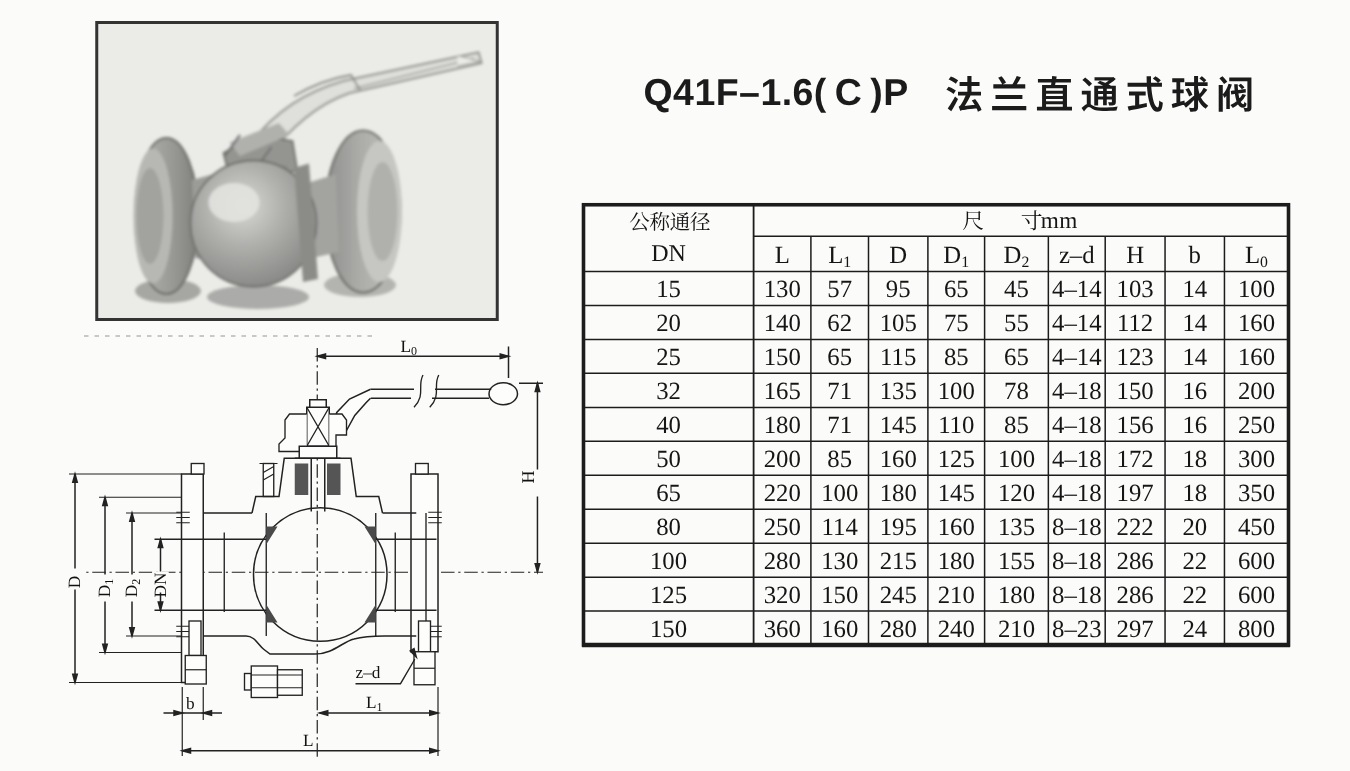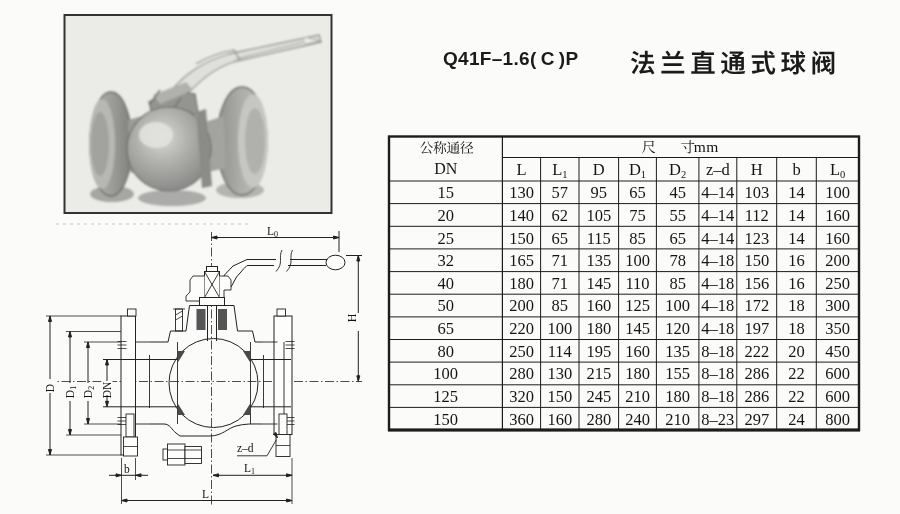--- a/index.html
+++ b/index.html
@@ -154,21 +154,21 @@
       <path d="M292,480 V504" stroke-width="0.8"></path>
       <path d="M121.5,500.5 H292"></path>
       <polygon points="121.5,500.5 127.0,499.0 127.0,502.0" fill="#222"></polygon>
       <polygon points="292.0,500.5 286.5,502.0 286.5,499.0" fill="#222"></polygon>
       <text x="202" y="497.5" font-family="Liberation Serif" font-size="11.5" fill="#111" stroke="none">L</text>
       <text x="237" y="452" font-family="Liberation Serif" font-size="11.5" fill="#111" stroke="none">z–d</text>
       <path d="M237,455.8 H267 L276.5,439.5" stroke-width="0.9"></path>
       <polygon points="277.5,438.0 273.5,434.0 276.0,432.5" fill="#222"></polygon>
     </g>
 </svg>
-<div style="position:absolute;left:443px;top:47.5px;font-family:'Liberation Sans',sans-serif;font-weight:bold;font-size:19px;color:#1b1b1b;letter-spacing:0.3px;white-space:nowrap">Q41F–1.6( C )P</div>
+<div style="position:absolute;left:429px;top:47.5px;font-family:'Liberation Sans',sans-serif;font-weight:bold;font-size:25px;color:#1b1b1b;letter-spacing:0.3px;white-space:nowrap">Q41F–1.6( C )P</div>
 <svg style="position:absolute;left:0;top:0" width="900" height="100">
     <path fill="#1b1b1b" transform="translate(630.0,72.3) scale(0.2550,-0.2550)" d="M9.4 75.7 15.4 83.6Q18.6 82.3 22.1 80.6Q25.7 78.8 29 77Q32.3 75.1 34.4 73.4L28.2 64.5Q26.2 66.3 23 68.4Q19.9 70.4 16.3 72.4Q12.7 74.3 9.4 75.7ZM3.7 48.7 9.4 56.8Q12.5 55.6 16.1 53.9Q19.7 52.2 23 50.4Q26.3 48.5 28.4 46.8L22.4 37.9Q20.4 39.6 17.2 41.6Q14.1 43.6 10.5 45.5Q6.9 47.3 3.7 48.7ZM7.2 -0.2Q9.9 3.5 13.2 8.8Q16.5 14 19.9 19.9Q23.3 25.8 26.2 31.5L34.1 24.4Q31.5 19.2 28.4 13.6Q25.4 8.1 22.3 2.7Q19.3 -2.6 16.2 -7.5ZM58.4 84.7H69.3V37.1H58.4ZM34 43.8H94.1V33.6H34ZM38.1 69.1H90.3V59H38.1ZM70 20.5 78.7 24.7Q82.1 20.4 85.5 15.3Q88.8 10.2 91.6 5.2Q94.3 0.3 95.6 -3.8L86 -8.6Q84.9 -4.7 82.3 0.4Q79.8 5.5 76.6 10.7Q73.3 16 70 20.5ZM39.5 -6 39.1 2.5 44.7 6 83 10.1Q82.9 8 83.1 5.2Q83.3 2.5 83.5 0.7Q72.8 -0.6 65.5 -1.5Q58.1 -2.4 53.5 -3.1Q48.8 -3.8 46.1 -4.2Q43.5 -4.7 42 -5.1Q40.5 -5.6 39.5 -6ZM39.5 -6Q39.3 -4.8 38.6 -2.9Q38 -1 37.2 1.1Q36.5 3.2 35.8 4.7Q37.5 5.2 39 6.8Q40.5 8.4 42.3 11.2Q43.3 12.5 45 15.6Q46.8 18.7 48.9 22.9Q51 27.1 53.1 32Q55.1 36.8 56.8 41.7L68.4 38.1Q65.5 31.1 61.9 24.2Q58.3 17.3 54.4 11.1Q50.5 5 46.6 0V-0.2Q46.6 -0.2 45.5 -0.8Q44.5 -1.4 43.1 -2.3Q41.7 -3.2 40.6 -4.2Q39.5 -5.2 39.5 -6Z"></path>
     <path fill="#1b1b1b" transform="translate(660.1,72.3) scale(0.2550,-0.2550)" d="M20.8 80.1 29.8 84.5Q32 81.9 34.2 78.8Q36.5 75.8 38.4 72.8Q40.2 69.8 41.3 67.4L31.6 62.4Q30.7 64.8 28.9 67.9Q27.2 71 25.1 74.2Q22.9 77.4 20.8 80.1ZM69.4 84.7 80.5 81.3Q78.3 77.3 75.9 73.1Q73.4 69 70.9 65.3Q68.4 61.5 66.2 58.7L57 61.8Q59.2 64.8 61.5 68.8Q63.8 72.8 65.9 77Q68 81.2 69.4 84.7ZM14 35.2H84.3V24.6H14ZM5.1 6.1H94.5V-4.5H5.1ZM8.3 63H91.8V52.3H8.3Z"></path>
     <path fill="#1b1b1b" transform="translate(690.2,72.3) scale(0.2550,-0.2550)" d="M6.9 77.2H93.2V67.6H6.9ZM44 84.9 55.9 83.8Q55.1 78.8 54.1 73.6Q53.2 68.5 52.2 63.8Q51.2 59.1 50.3 55.6L40.3 56.9Q41.2 60.7 41.9 65.6Q42.7 70.5 43.2 75.6Q43.8 80.7 44 84.9ZM23 46.6H77.5V38.7H23ZM23 32.8H77.5V24.9H23ZM4.3 4.2H95.9V-5.5H4.3ZM17.7 61.6H82.8V0.1H71.9V52.8H28.1V0.1H17.7ZM23.5 18.6H77.9V10.7H23.5Z"></path>
     <path fill="#1b1b1b" transform="translate(720.3,72.3) scale(0.2550,-0.2550)" d="M26.9 46.6V8.9H16.6V36.7H3.6V46.6ZM5.1 74.6 12.4 81Q15.4 78.6 18.8 75.7Q22.1 72.8 25.2 69.9Q28.3 67 30.2 64.7L22.5 57.4Q20.7 59.8 17.7 62.8Q14.8 65.8 11.4 68.9Q8.1 72 5.1 74.6ZM44.1 66.4 50.9 72.1Q55.4 70.5 60.8 68.4Q66.1 66.2 71 63.9Q75.9 61.6 79.3 59.7L71.9 53.2Q68.9 55.1 64.1 57.5Q59.3 59.8 54.1 62.2Q48.8 64.6 44.1 66.4ZM36.1 59.6H87.3V51.7H46.2V7.8H36.1ZM82.2 59.6H92.5V17.3Q92.5 13.9 91.7 12Q90.9 10.1 88.6 9Q86.4 7.9 83 7.7Q79.7 7.5 75 7.5Q74.7 9.4 74 11.9Q73.2 14.3 72.3 16Q75 15.9 77.4 15.9Q79.9 15.9 80.7 15.9Q81.6 15.9 81.9 16.3Q82.2 16.7 82.2 17.5ZM36.8 81.4H85.1V73.2H36.8ZM41.7 45.3H85.8V37.8H41.7ZM41.7 31.2H85.8V23.3H41.7ZM59.2 56H68.8V8.2H59.2ZM81.3 81.4H83.7L85.9 81.9L92.3 76.8Q87.1 71.8 80.1 67Q73.1 62.1 66.3 58.8Q65.4 60.2 63.7 62Q62.1 63.9 60.9 64.9Q64.8 66.7 68.7 69.3Q72.6 71.8 75.9 74.5Q79.3 77.2 81.3 79.5ZM22.3 13Q24.6 13 26.9 11.3Q29.2 9.6 33.2 7.2Q38.1 4.2 44.7 3.4Q51.3 2.6 59.5 2.6Q63.7 2.6 68.6 2.8Q73.6 2.9 78.7 3.2Q83.8 3.5 88.6 3.9Q93.4 4.3 97.3 4.8Q96.8 3.4 96.1 1.5Q95.5 -0.4 95 -2.3Q94.5 -4.2 94.4 -5.5Q91.6 -5.7 87.3 -5.9Q83 -6.1 78 -6.2Q73.1 -6.4 68.2 -6.5Q63.3 -6.6 59.2 -6.6Q49.9 -6.6 43.4 -5.5Q36.8 -4.4 31.6 -1.4Q28.5 0.4 26.1 2.3Q23.7 4.1 22.1 4.1Q20.5 4.1 18.4 2.4Q16.3 0.6 14 -2.2Q11.7 -4.9 9.4 -8.1L2.9 1Q8 6.2 13.1 9.6Q18.3 13 22.3 13Z"></path>
     <path fill="#1b1b1b" transform="translate(750.4,72.3) scale(0.2550,-0.2550)" d="M71.2 78.6 78.4 84.5Q80.7 82.9 83.3 80.9Q86 78.9 88.3 76.9Q90.6 74.8 92 73.1L84.5 66.6Q83.2 68.3 81 70.5Q78.8 72.6 76.2 74.7Q73.7 76.9 71.2 78.6ZM5.2 67.2H95V56.7H5.2ZM8.9 44.3H52.5V33.9H8.9ZM24.9 38.5H35.6V4H24.9ZM5.3 4.9Q11.4 5.9 19.5 7.4Q27.7 8.8 36.8 10.5Q46 12.3 55.1 14L55.9 4.4Q47.6 2.6 39.1 0.8Q30.6 -1.1 22.8 -2.8Q14.9 -4.5 8.4 -5.8ZM54.9 84.3H66.4Q66.2 71.5 66.9 59.5Q67.7 47.4 69.3 37.1Q70.8 26.8 73.1 19Q75.3 11.2 78.1 6.8Q80.9 2.5 84 2.5Q85.8 2.5 86.7 6.8Q87.6 11.2 88 20.8Q89.8 19 92.5 17.2Q95.2 15.4 97.4 14.6Q96.6 5.3 95 0.3Q93.3 -4.8 90.4 -6.8Q87.6 -8.8 83 -8.8Q77.7 -8.8 73.6 -5.2Q69.5 -1.6 66.4 4.9Q63.3 11.4 61.1 20.2Q58.9 28.9 57.6 39.3Q56.2 49.7 55.6 61.1Q54.9 72.5 54.9 84.3Z"></path>
     <path fill="#1b1b1b" transform="translate(780.5,72.3) scale(0.2550,-0.2550)" d="M37.5 68.2H96.4V58.4H37.5ZM61 84.6H71.4V3.6Q71.4 -0.5 70.3 -2.9Q69.3 -5.3 66.8 -6.6Q64.4 -7.9 60.5 -8.3Q56.7 -8.8 51 -8.8Q50.8 -7.3 50.2 -5.5Q49.6 -3.6 48.8 -1.7Q48 0.2 47.3 1.6Q51.2 1.5 54.4 1.4Q57.7 1.4 58.8 1.4Q60 1.5 60.5 1.9Q61 2.4 61 3.6ZM33.1 11.2Q36.6 13.8 41.5 17.7Q46.4 21.5 51.9 26Q57.4 30.6 62.7 35L66.4 27.4Q59.7 20.6 52.6 13.9Q45.5 7.1 39.6 1.7ZM38.3 49.6 46.6 53.3Q48.7 50.6 50.6 47.4Q52.6 44.2 54.3 41.1Q55.9 38 56.7 35.5L47.9 31.3Q47.2 33.8 45.6 37Q44.1 40.2 42.2 43.5Q40.3 46.8 38.3 49.6ZM86.3 53.8 95.6 48.9Q92.9 45.4 89.8 41.5Q86.8 37.7 83.8 34.3Q80.8 30.8 78.1 28.2L70.6 32.4Q73.2 35.2 76.1 38.9Q79 42.6 81.7 46.5Q84.5 50.5 86.3 53.8ZM74.9 78.4 80.9 83.9Q84.1 81.8 87.5 79Q91 76.1 92.9 73.8L86.6 67.6Q84.8 70 81.5 73.1Q78.1 76.2 74.9 78.4ZM71 56.5Q72.5 47.2 74.7 39.8Q76.8 32.4 80 26.6Q83.2 20.7 87.6 16Q92.1 11.3 98.1 7.1Q96.3 5.7 94.4 3.3Q92.5 1 91.5 -1.1Q84.9 3.8 80.1 9.3Q75.3 14.9 71.9 21.5Q68.5 28.2 66.1 36.4Q63.7 44.6 62.1 54.9ZM3.9 78.7H35.4V68.7H3.9ZM4.5 49.8H33.9V39.9H4.5ZM2.5 11.3Q6.7 12.4 12.1 14Q17.6 15.5 23.6 17.3Q29.7 19.2 35.7 21L37.3 11.3Q28.9 8.6 20.4 5.9Q11.8 3.2 4.7 1ZM14.8 74.5H24.8V12.9L14.8 11.2Z"></path>
     <path fill="#1b1b1b" transform="translate(810.6,72.3) scale(0.2550,-0.2550)" d="M82.3 81H92.9V2.8Q92.9 -1 92.1 -3.2Q91.3 -5.4 89 -6.7Q86.7 -8 83.3 -8.3Q79.9 -8.6 75.2 -8.6Q75 -6.5 74.1 -3.6Q73.2 -0.7 72.2 1.2Q74.8 1.1 77.3 1.1Q79.8 1.1 80.6 1.2Q81.6 1.2 82 1.6Q82.3 2 82.3 2.9ZM7.3 61H18V-8.6H7.3ZM9.1 78.7 17.1 84Q19.2 81.9 21.6 79.4Q24 76.9 26.2 74.5Q28.5 72 29.8 70.1L21.3 64.1Q20.1 66.1 18 68.6Q15.9 71.1 13.5 73.8Q11.2 76.5 9.1 78.7ZM34.9 81H88.6V70.9H34.9ZM38.9 45.9Q43.9 46.5 50.3 47.3Q56.7 48 63.8 48.9Q70.8 49.8 77.8 50.8L78.4 41.8Q68.3 40.3 58.2 38.9Q48 37.5 40.1 36.4ZM58.7 60.1 65.1 64.6Q67.5 62.5 70.3 59.7Q73.1 57 74.7 55L68 50Q66.5 52 63.8 54.9Q61.1 57.8 58.7 60.1ZM47.8 63.4H57.1Q57.2 55.5 57.9 47.9Q58.6 40.3 59.8 33.6Q61 26.9 62.7 21.9Q64.4 16.9 66.6 14Q68.8 11.2 71.5 11.2Q72.9 11.2 73.6 13.1Q74.3 14.9 74.5 18.3Q75.7 16.6 77.3 15Q78.8 13.3 80.2 12.2Q79.2 6.9 77.2 4.4Q75.3 2 71.1 2Q65.9 2 62.1 5.3Q58.3 8.7 55.7 14.5Q53.1 20.4 51.5 28.2Q49.8 36 49 45Q48.2 54 47.8 63.4ZM33.1 64.7 41.8 62.3Q39.7 55.7 36.7 49.2Q33.7 42.8 30.1 37Q26.5 31.3 22.6 27Q22.1 28.1 21.3 29.8Q20.4 31.6 19.4 33.4Q18.4 35.2 17.6 36.3Q22.5 41.5 26.6 49.1Q30.7 56.6 33.1 64.7ZM27.2 45.3 36.4 54.2V-1.4H27.2ZM69.7 37.9 78.7 35.1Q73 24.1 63.7 15.3Q54.5 6.6 44 1Q43.5 2 42.4 3.5Q41.2 4.9 40 6.4Q38.8 7.9 37.9 8.8Q47.9 13.4 56.5 20.9Q65 28.4 69.7 37.9Z"></path>
   </svg>
 <svg width="900" height="514" style="position:absolute;left:0;top:0">

